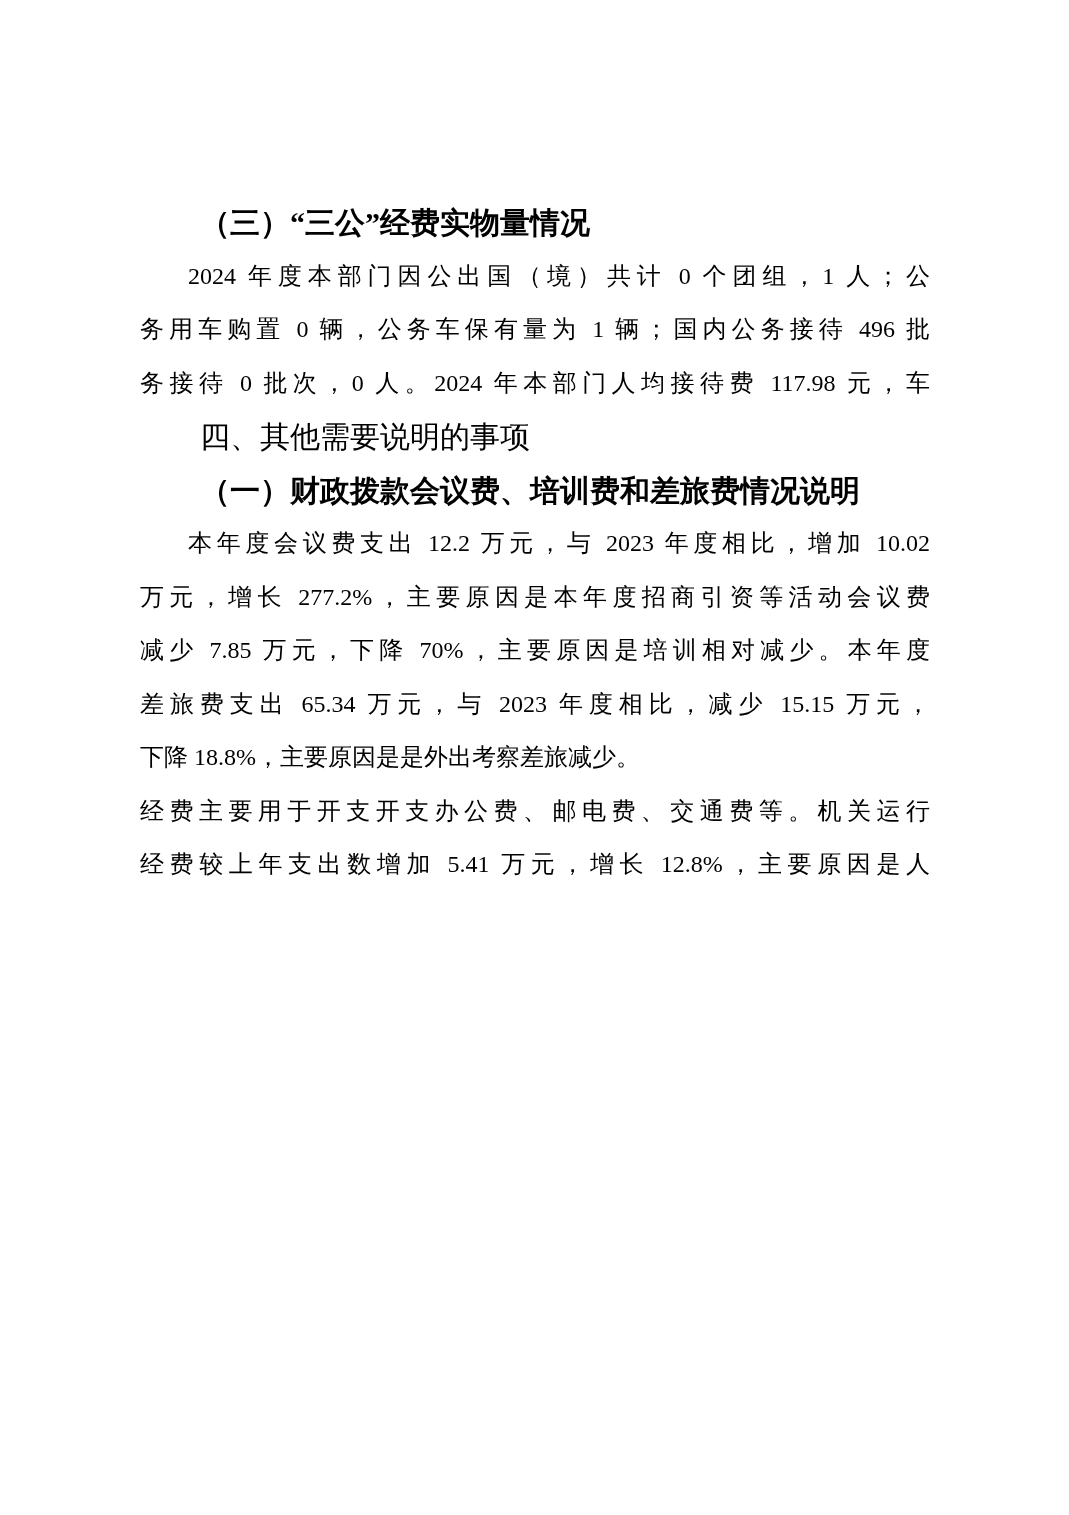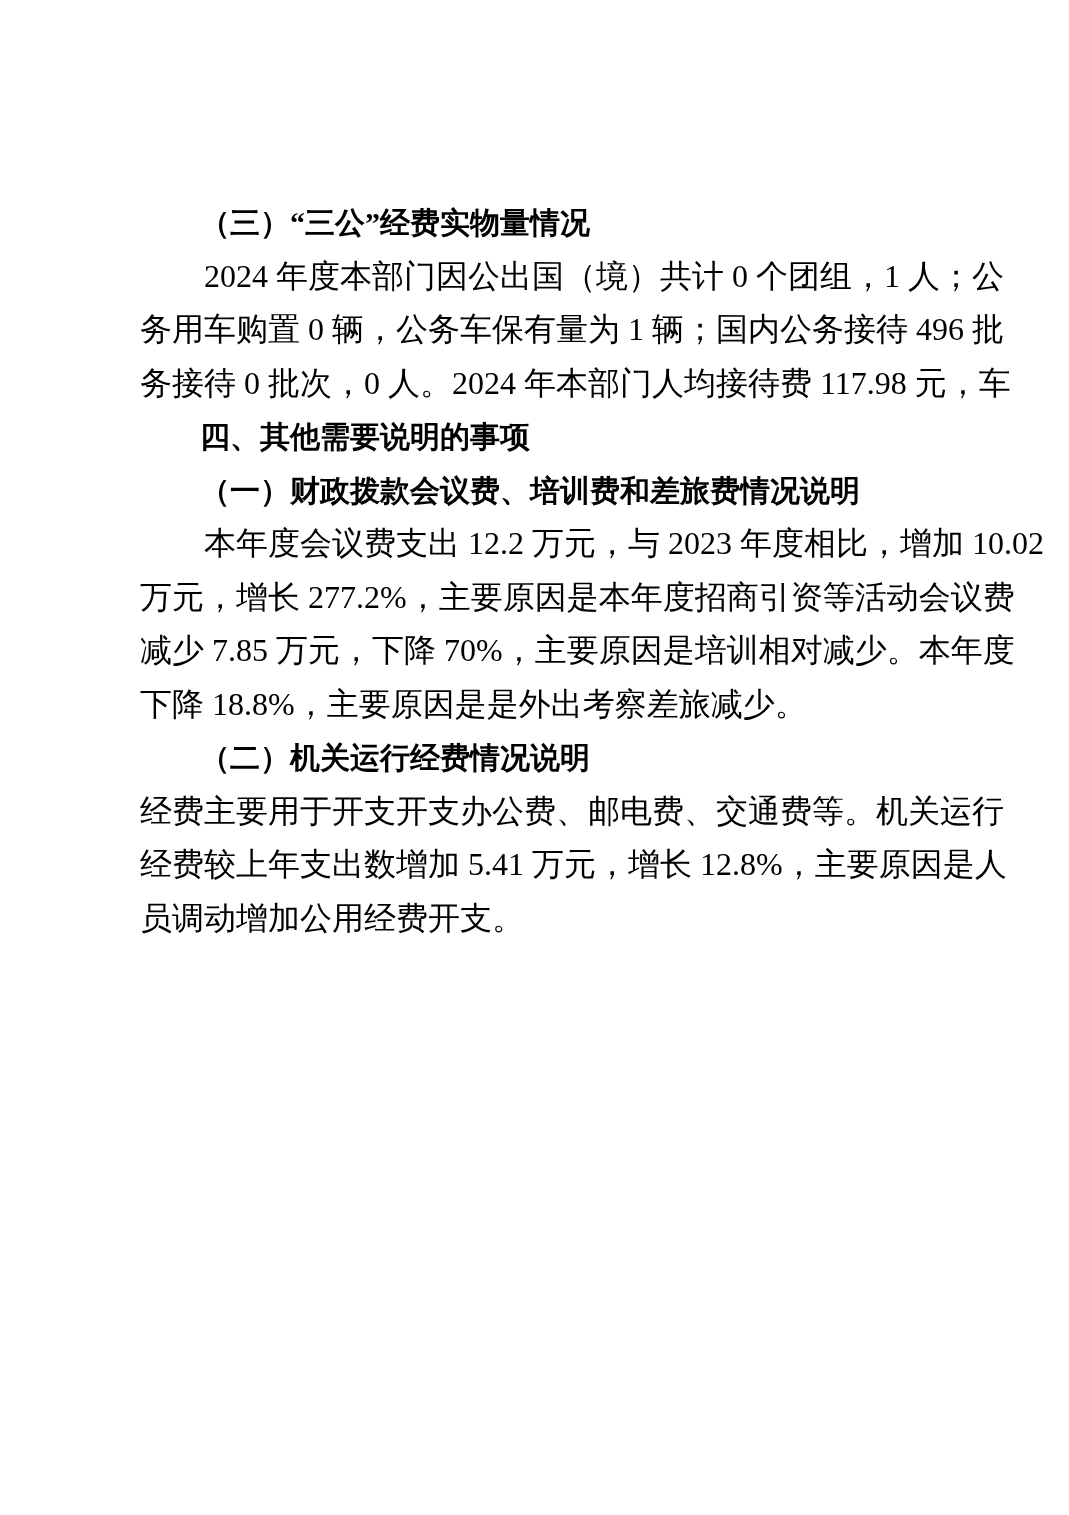--- a/index.html
+++ b/index.html
@@ -18,42 +18,42 @@
   }
   .content {
     position: absolute;
     left: 140px;
     top: 196px;
     width: 790px;
   }
   .line {
     height: 53.5px;
     line-height: 53.5px;
-    font-size: 32px;
+    font-size: 24px;
     text-align: justify;
     text-justify: inter-character;
     white-space: nowrap;
   }
   .line.fill {
     text-align-last: justify;
   }
   .line.last {
     text-align: left;
     text-align-last: left;
   }
   .line.indent {
     text-indent: 2em;
   }
   .heading-kai {
     font-weight: bold;
     font-size: 30px;
     font-family: "Liberation Serif", "DejaVu Serif", serif;
   }
   .heading-hei {
-    font-weight: bold;
+    font-weight: normal;
     font-size: 30px;
     font-family: "Liberation Sans", "DejaVu Sans", sans-serif;
   }
   .page-number {
     position: absolute;
     top: 1458px;
     left: 0;
     width: 100%;
     text-align: center;
     font-size: 22px;
@@ -68,20 +68,19 @@
   <div class="content">
       <div class="line heading-kai indent last">（三）“三公”经费实物量情况</div>
       <div class="line body indent fill">2024 年度本部门因公出国（境）共计 0 个团组，1 人；公</div>
       <div class="line body fill">务用车购置 0 辆，公务车保有量为 1 辆；国内公务接待 496 批</div>
       <div class="line body fill">务接待 0 批次，0 人。2024 年本部门人均接待费 117.98 元，车</div>
       <div class="line heading-hei indent last">四、其他需要说明的事项</div>
       <div class="line heading-kai indent last">（一）财政拨款会议费、培训费和差旅费情况说明</div>
       <div class="line body indent fill">本年度会议费支出 12.2 万元，与 2023 年度相比，增加 10.02</div>
       <div class="line body fill">万元，增长 277.2%，主要原因是本年度招商引资等活动会议费</div>
       <div class="line body fill">减少 7.85 万元，下降 70%，主要原因是培训相对减少。本年度</div>
+      <div class="line body fill">差旅费支出 65.34 万元，与 2023 年度相比，减少 15.15 万元，</div>
       <div class="line body last">下降 18.8%，主要原因是是外出考察差旅减少。</div>
-      <div class="line heading-kai indent last">（二）机关运行经费情况说明</div>
       <div class="line body fill">经费主要用于开支开支办公费、邮电费、交通费等。机关运行</div>
       <div class="line body fill">经费较上年支出数增加 5.41 万元，增长 12.8%，主要原因是人</div>
-      <div class="line body last">员调动增加公用经费开支。</div>
     </div>
   <div class="page-number">- 8 -</div>
 </div>
 
 </body></html>

